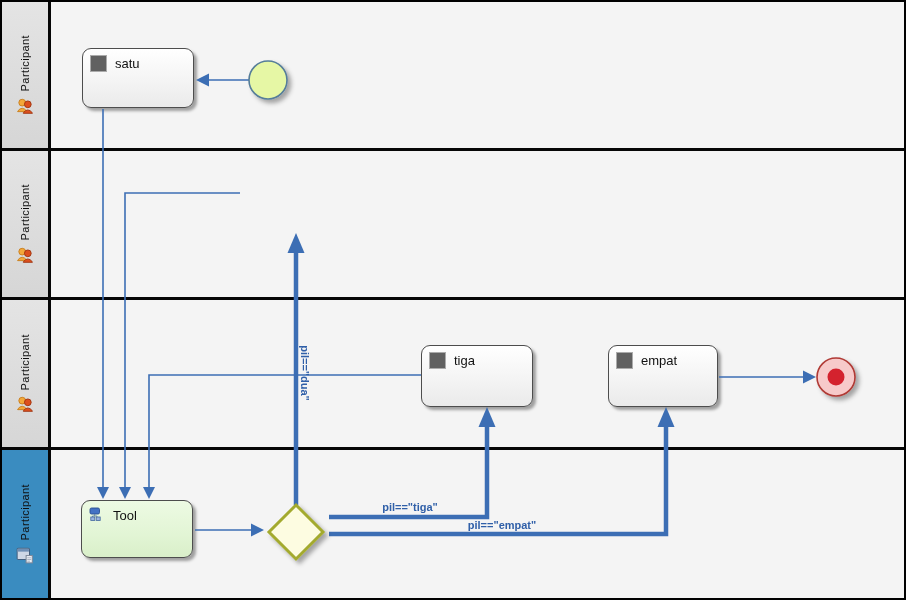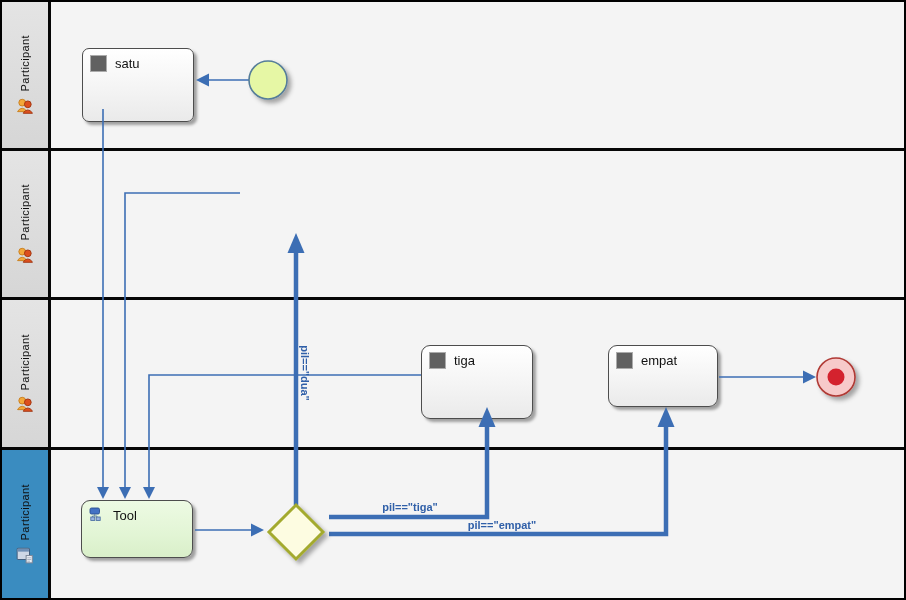--- a/index.html
+++ b/index.html
@@ -17,23 +17,23 @@
   .lane-icon svg{width:18px;height:18px;display:block;}
   .lane-body{flex:1;background:#f4f4f4;}
   .task{position:absolute;box-sizing:border-box;border:1.4px solid #4d4d4d;border-radius:9px;
     background:linear-gradient(180deg,#ffffff 0%,#f4f4f4 55%,#eaeaea 100%);
     box-shadow:3px 3px 3px rgba(0,0,0,.35);padding:6px 7px;z-index:2;}
   .task.tool{background:linear-gradient(180deg,#edfae3 0%,#e2f5d5 60%,#d9efc9 100%);text-align:center;}
   .task-head{display:flex;align-items:center;gap:8px;}
   .task-marker{width:15px;height:15px;background:#616161;border:1px solid #ababab;flex:none;}
   .task-icon svg{width:16px;height:16px;display:block;flex:none;}
   .task-label{font-size:13px;color:#111;}
-  #task-satu{left:82px;top:48px;width:112px;height:74px;border-radius:7px;}
+  #task-satu{left:82px;top:48px;width:112px;height:60px;}
   #task-dua{left:240px;top:171px;width:111px;height:61px;}
-  #task-tiga{left:421px;top:345px;width:112px;height:74px;}
+  #task-tiga{left:421px;top:345px;width:112px;height:62px;}
   #task-empat{left:608px;top:345px;width:110px;height:62px;text-align:right;}
   #task-tool{left:81px;top:500px;width:112px;height:58px;}
   svg.overlay{position:absolute;left:0;top:0;z-index:3;pointer-events:none;}
   .flow-label{position:absolute;font-size:11px;font-weight:bold;color:#2f5fa8;white-space:nowrap;z-index:4;}
   #label-dua{left:305px;top:373px;transform:translate(-50%,-50%) rotate(90deg);}
   #label-tiga{left:410px;top:507px;transform:translate(-50%,-50%);}
   #label-empat{left:502px;top:525px;transform:translate(-50%,-50%);}
 </style>
 </head>
 <body>

